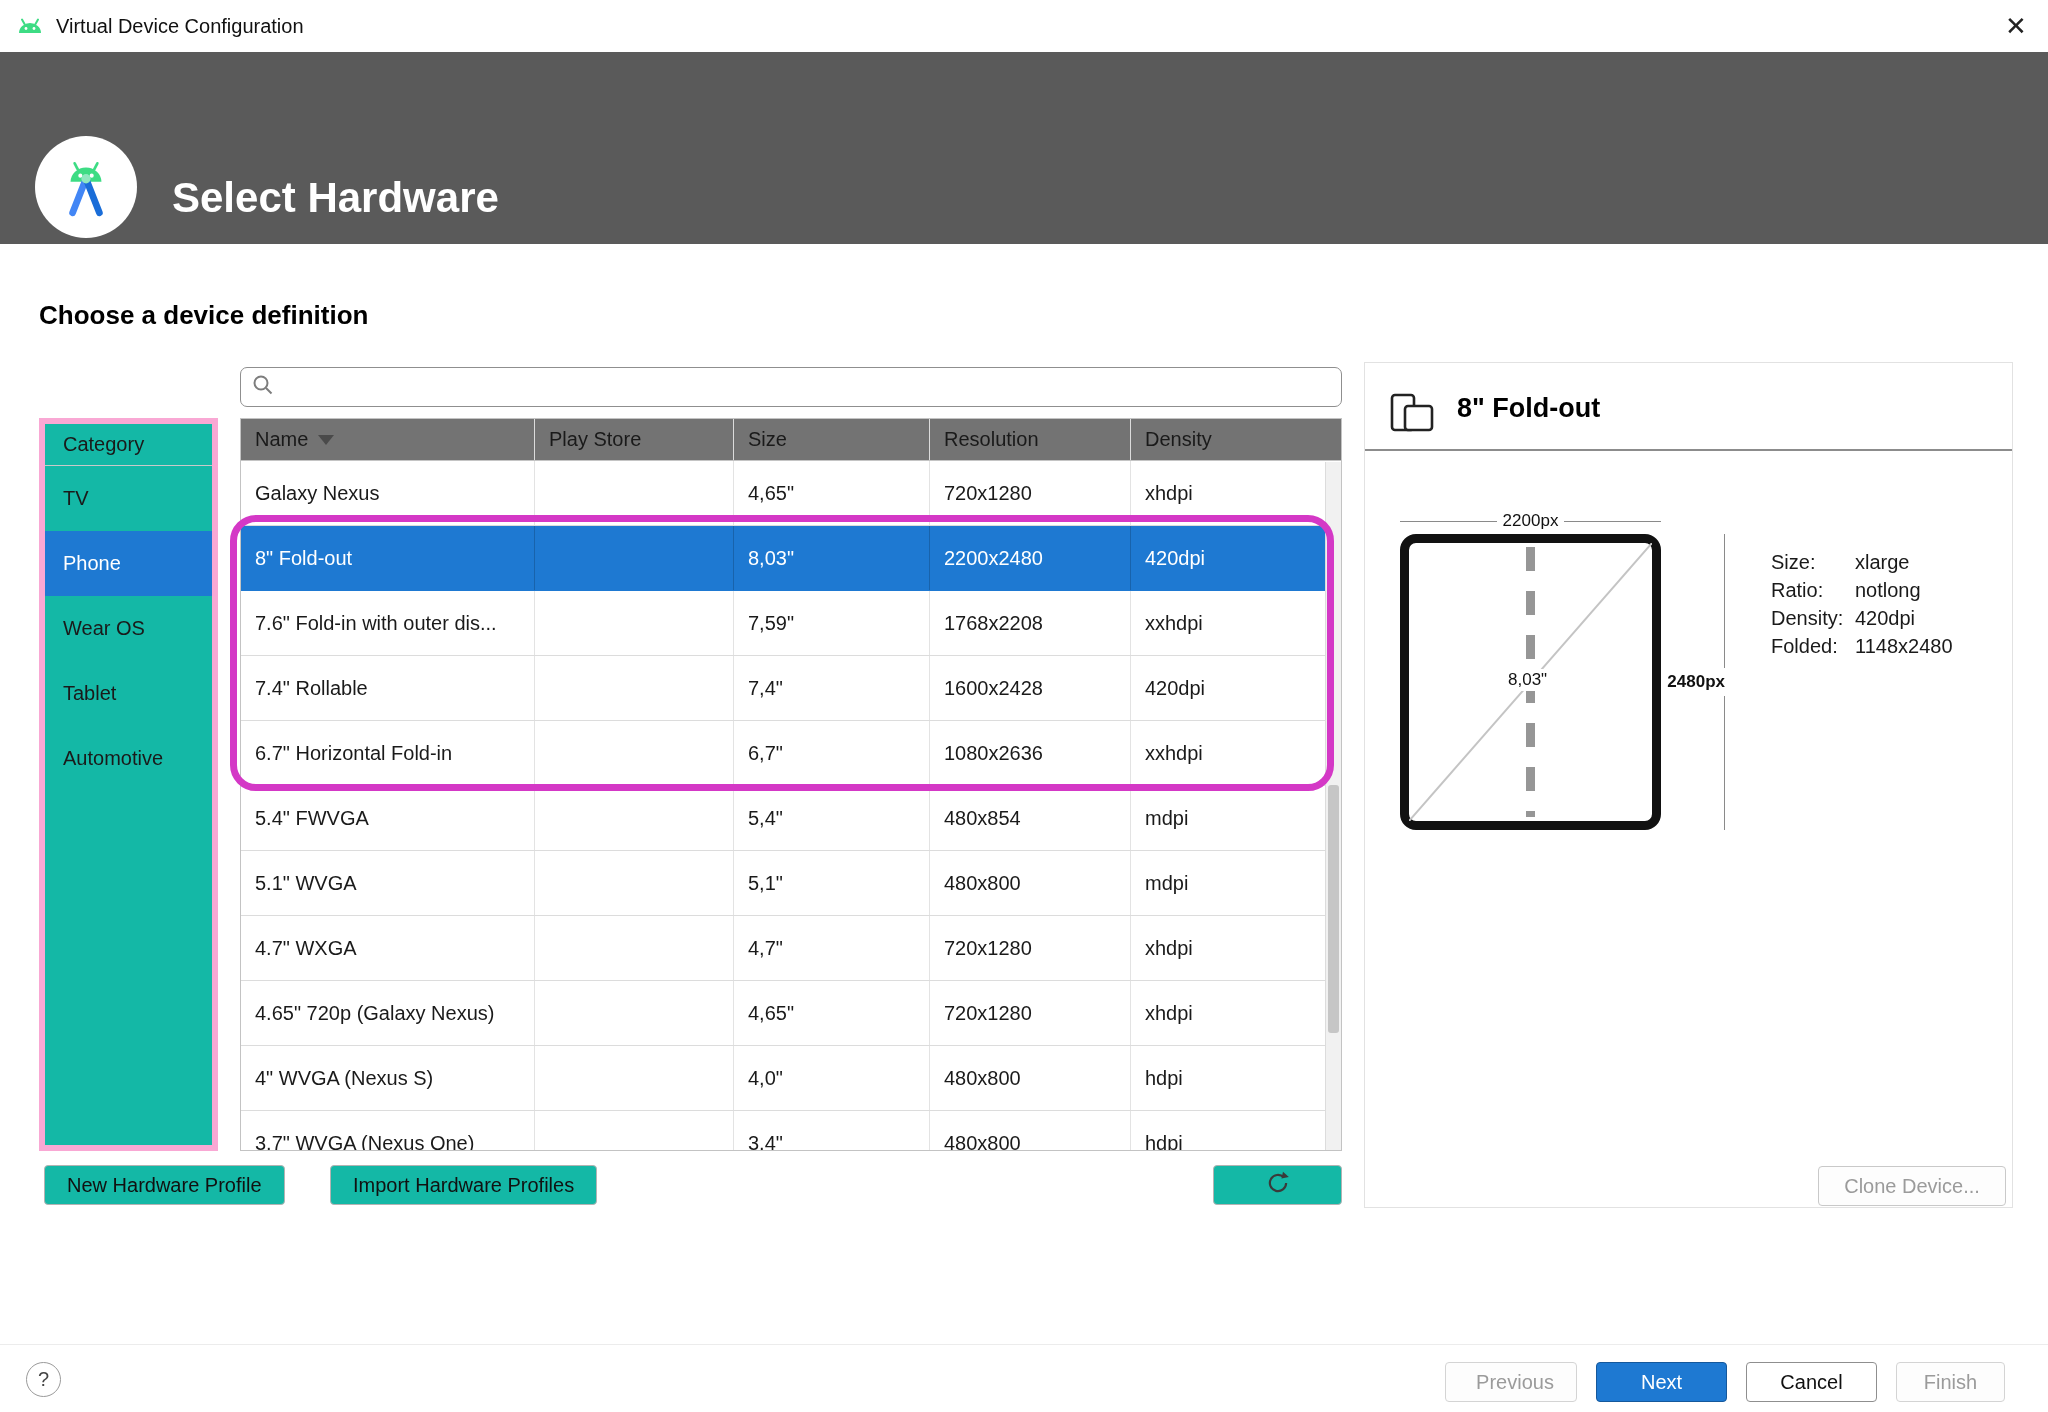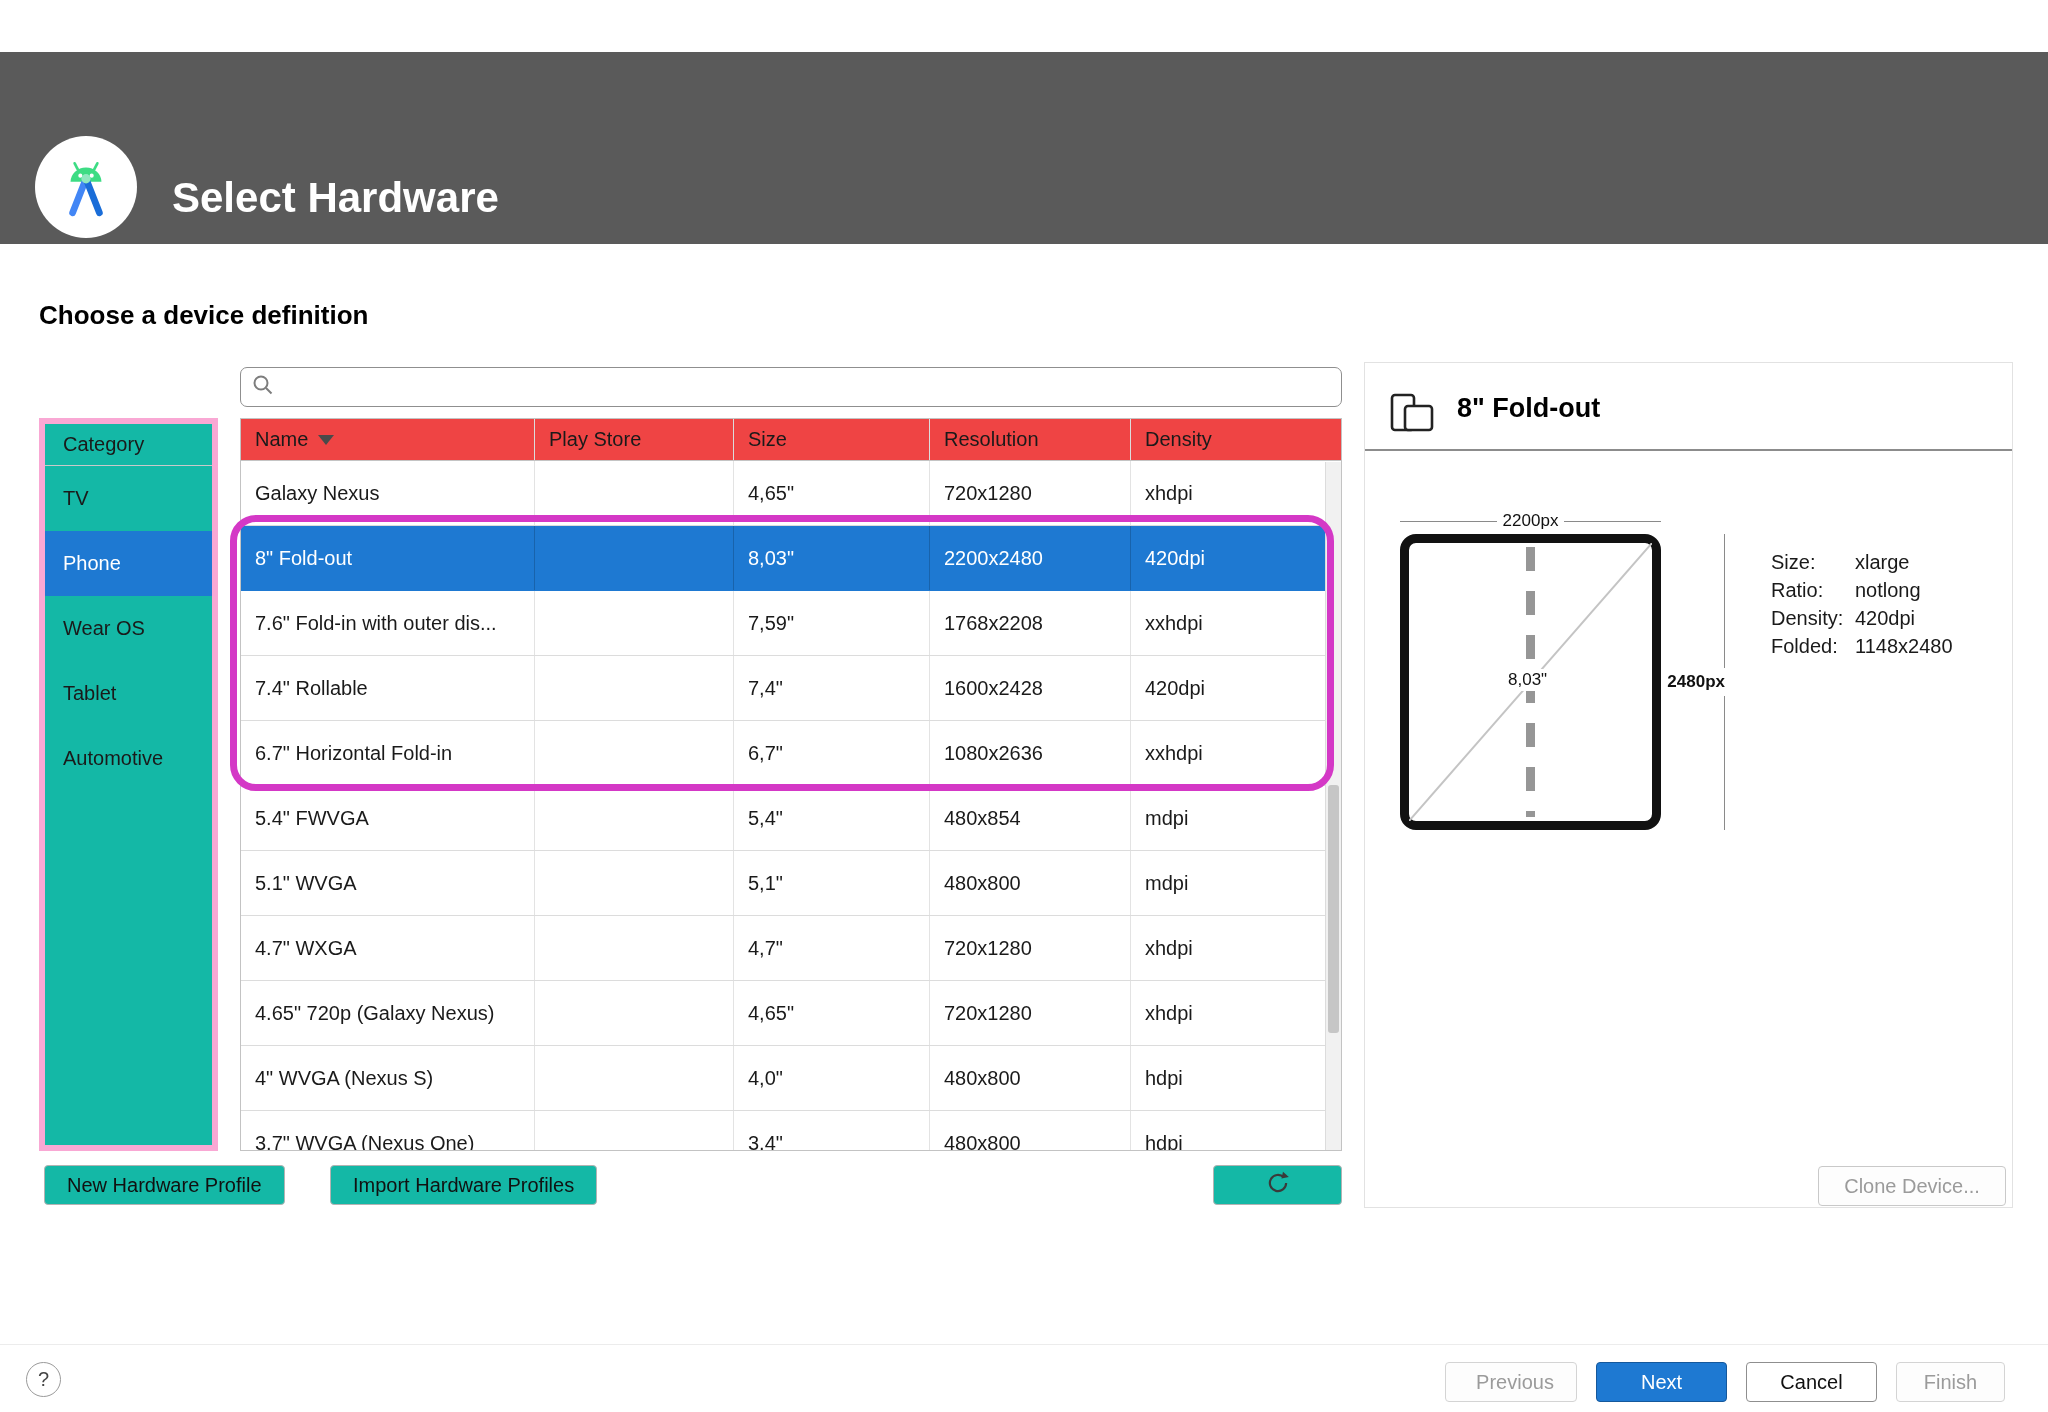--- a/index.html
+++ b/index.html
@@ -31,21 +31,21 @@
   .search-box { position:absolute; left:240px; top:367px; width:1102px; height:40px; border:1px solid #8f8f8f; border-radius:7px; background:#fff; display:flex; align-items:center; padding:0 10px; }
   .search-box input { border:none; outline:none; flex:1; height:100%; font-size:20px; font-family:inherit; background:transparent; margin-left:8px; }
 
   
   .category-panel { position:absolute; left:39px; top:418px; width:179px; height:733px; border:6px solid #f9a8d4; background:#14b8a6; overflow:hidden; }
   .cat-header { height:42px; display:flex; align-items:center; padding-left:18px; font-size:20px; border-bottom:1px solid #c9c9c9; }
   .cat-item { height:65px; display:flex; align-items:center; padding-left:18px; font-size:20px; cursor:pointer; }
   .cat-item.selected { background:var(--accent-blue,#1e79d2); color:#fff; }
 
   
-  .device-table { position:absolute; left:240px; top:418px; width:1102px; height:733px; border:1px solid #c3c3c3; background:#ef4444; overflow:hidden; }
+  .device-table { position:absolute; left:240px; top:418px; width:1102px; height:733px; border:1px solid #c3c3c3; background:#737373; overflow:hidden; }
   .t-header { display:flex; height:42px; border-bottom:1px solid #c4c4c4; }
   .th { display:flex; align-items:center; padding-left:14px; font-size:20px; border-right:1px solid #dcdcdc; cursor:pointer; }
   .th:last-child { border-right:none; }
   .t-row { display:flex; height:65px; border-bottom:1px solid #dcdcdc; cursor:pointer; background:#fff; }
   .td { display:flex; align-items:center; padding-left:14px; font-size:20px; border-right:1px solid #e3e3e3; overflow:hidden; white-space:nowrap; }
   .td:last-child { border-right:none; }
   .t-row.selected { background:var(--accent-blue,#1e79d2); color:#fff; border-bottom-color:transparent; }
   .t-row.selected .td { border-right-color:rgba(0,0,0,0.18); }
   .c-name { width:294px; }
   .c-store { width:199px; }
@@ -95,20 +95,35 @@
   .f-prev { left:1445px; width:132px;padding-left:8px; }
   .f-next { left:1596px; width:131px; background:var(--accent-blue,#1e79d2); border:1px solid #15589c; color:#fff; }
   .f-cancel { left:1746px; width:131px; background:#fff; border:1px solid #8f8f8f; color:#111; }
   .f-finish { left:1896px; width:109px; }
 </style>
 </head>
 <body>
 
 <div class="app">
 
+  <div class="titlebar">
+    <span class="app-icon">
+      <svg width="28" height="18" viewBox="0 0 28 18">
+        <path d="M3 16 a11 10 0 0 1 22 0 z" fill="#3ddc84"></path>
+        <line x1="8.5" y1="7" x2="6" y2="2.5" stroke="#3ddc84" stroke-width="2" stroke-linecap="round"></line>
+        <line x1="19.5" y1="7" x2="22" y2="2.5" stroke="#3ddc84" stroke-width="2" stroke-linecap="round"></line>
+        <circle cx="10" cy="11.5" r="1.4" fill="#fff"></circle>
+        <circle cx="18" cy="11.5" r="1.4" fill="#fff"></circle>
+      </svg>
+    </span>
+    <span class="win-title">Virtual Device Configuration</span>
+    <div class="close-btn">
+      <span>✕</span>
+    </div>
+  </div>
 
   <div class="banner">
     <div class="logo-badge">
       <svg width="66" height="66" viewBox="0 0 64 64">
         <path d="M17 27 a15 14 0 0 1 30 0 z" fill="#3ddc84"></path>
         <line x1="24" y1="15" x2="21" y2="9" stroke="#3ddc84" stroke-width="2.6" stroke-linecap="round"></line>
         <line x1="40" y1="15" x2="43" y2="9" stroke="#3ddc84" stroke-width="2.6" stroke-linecap="round"></line>
         <circle cx="26.5" cy="21" r="2" fill="#fff"></circle>
         <circle cx="37.5" cy="21" r="2" fill="#fff"></circle>
         <path d="M32 24 L19 57" stroke="#4286f5" stroke-width="6.5" stroke-linecap="round"></path>

